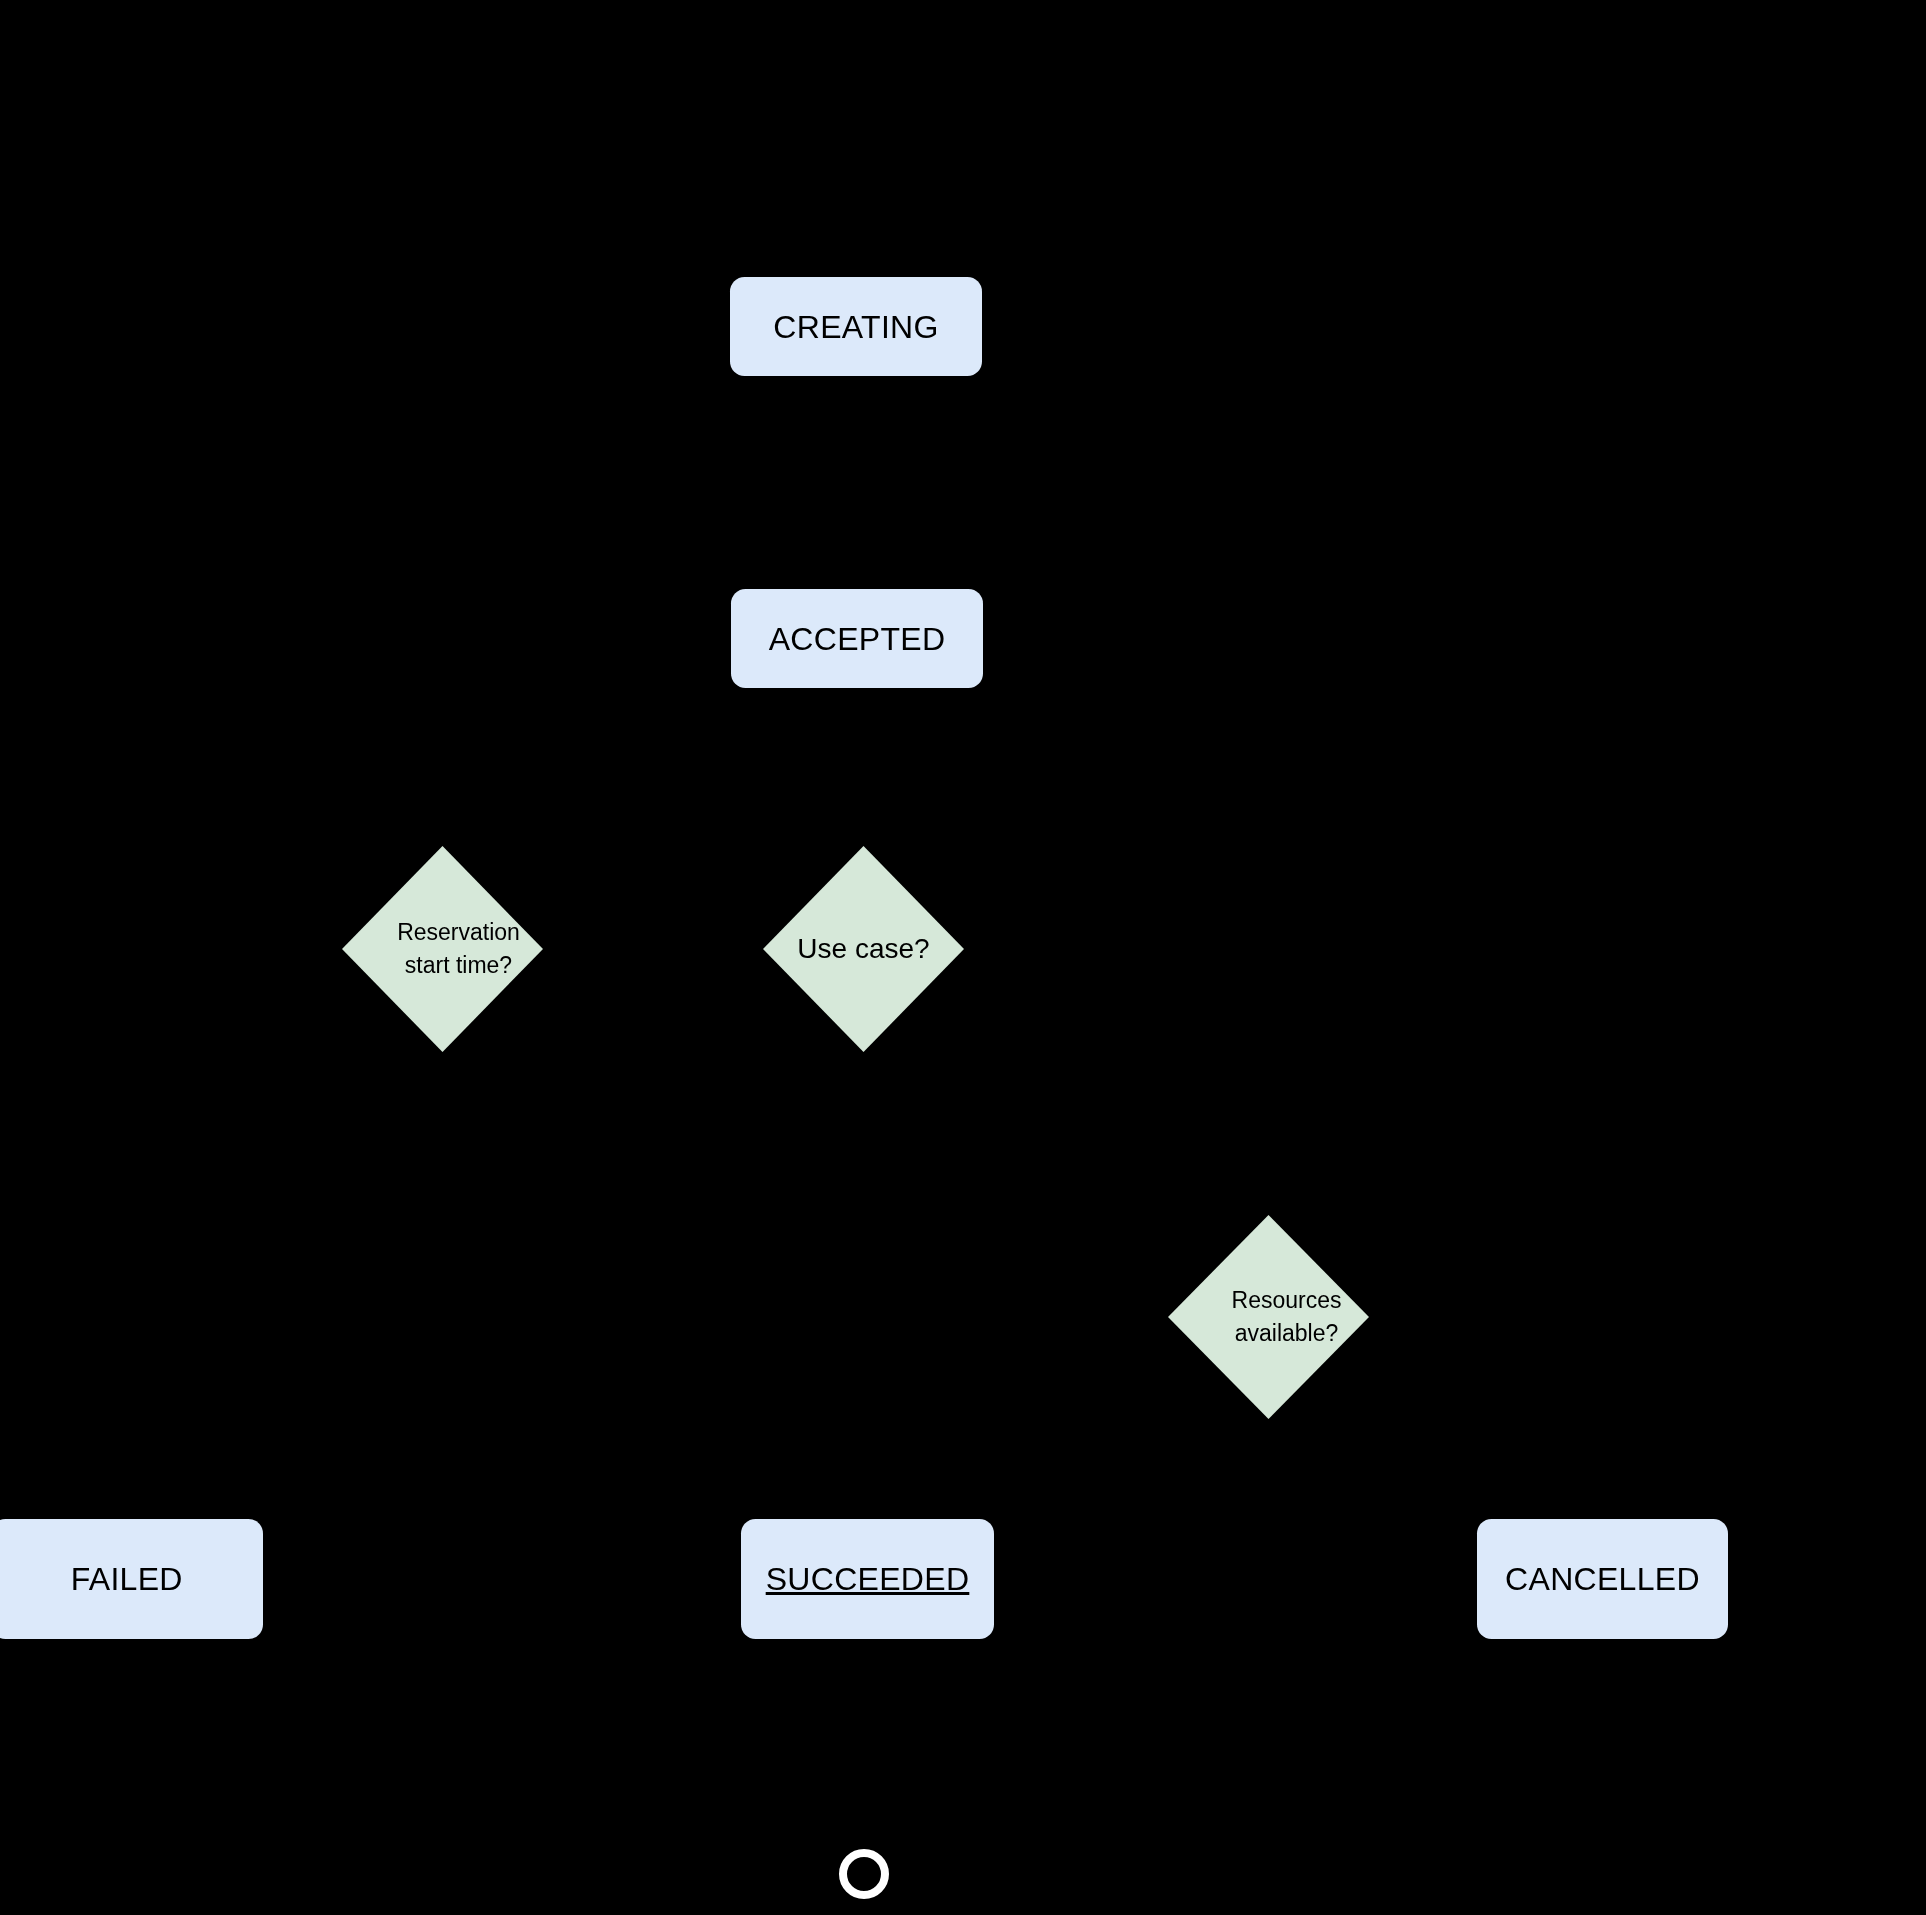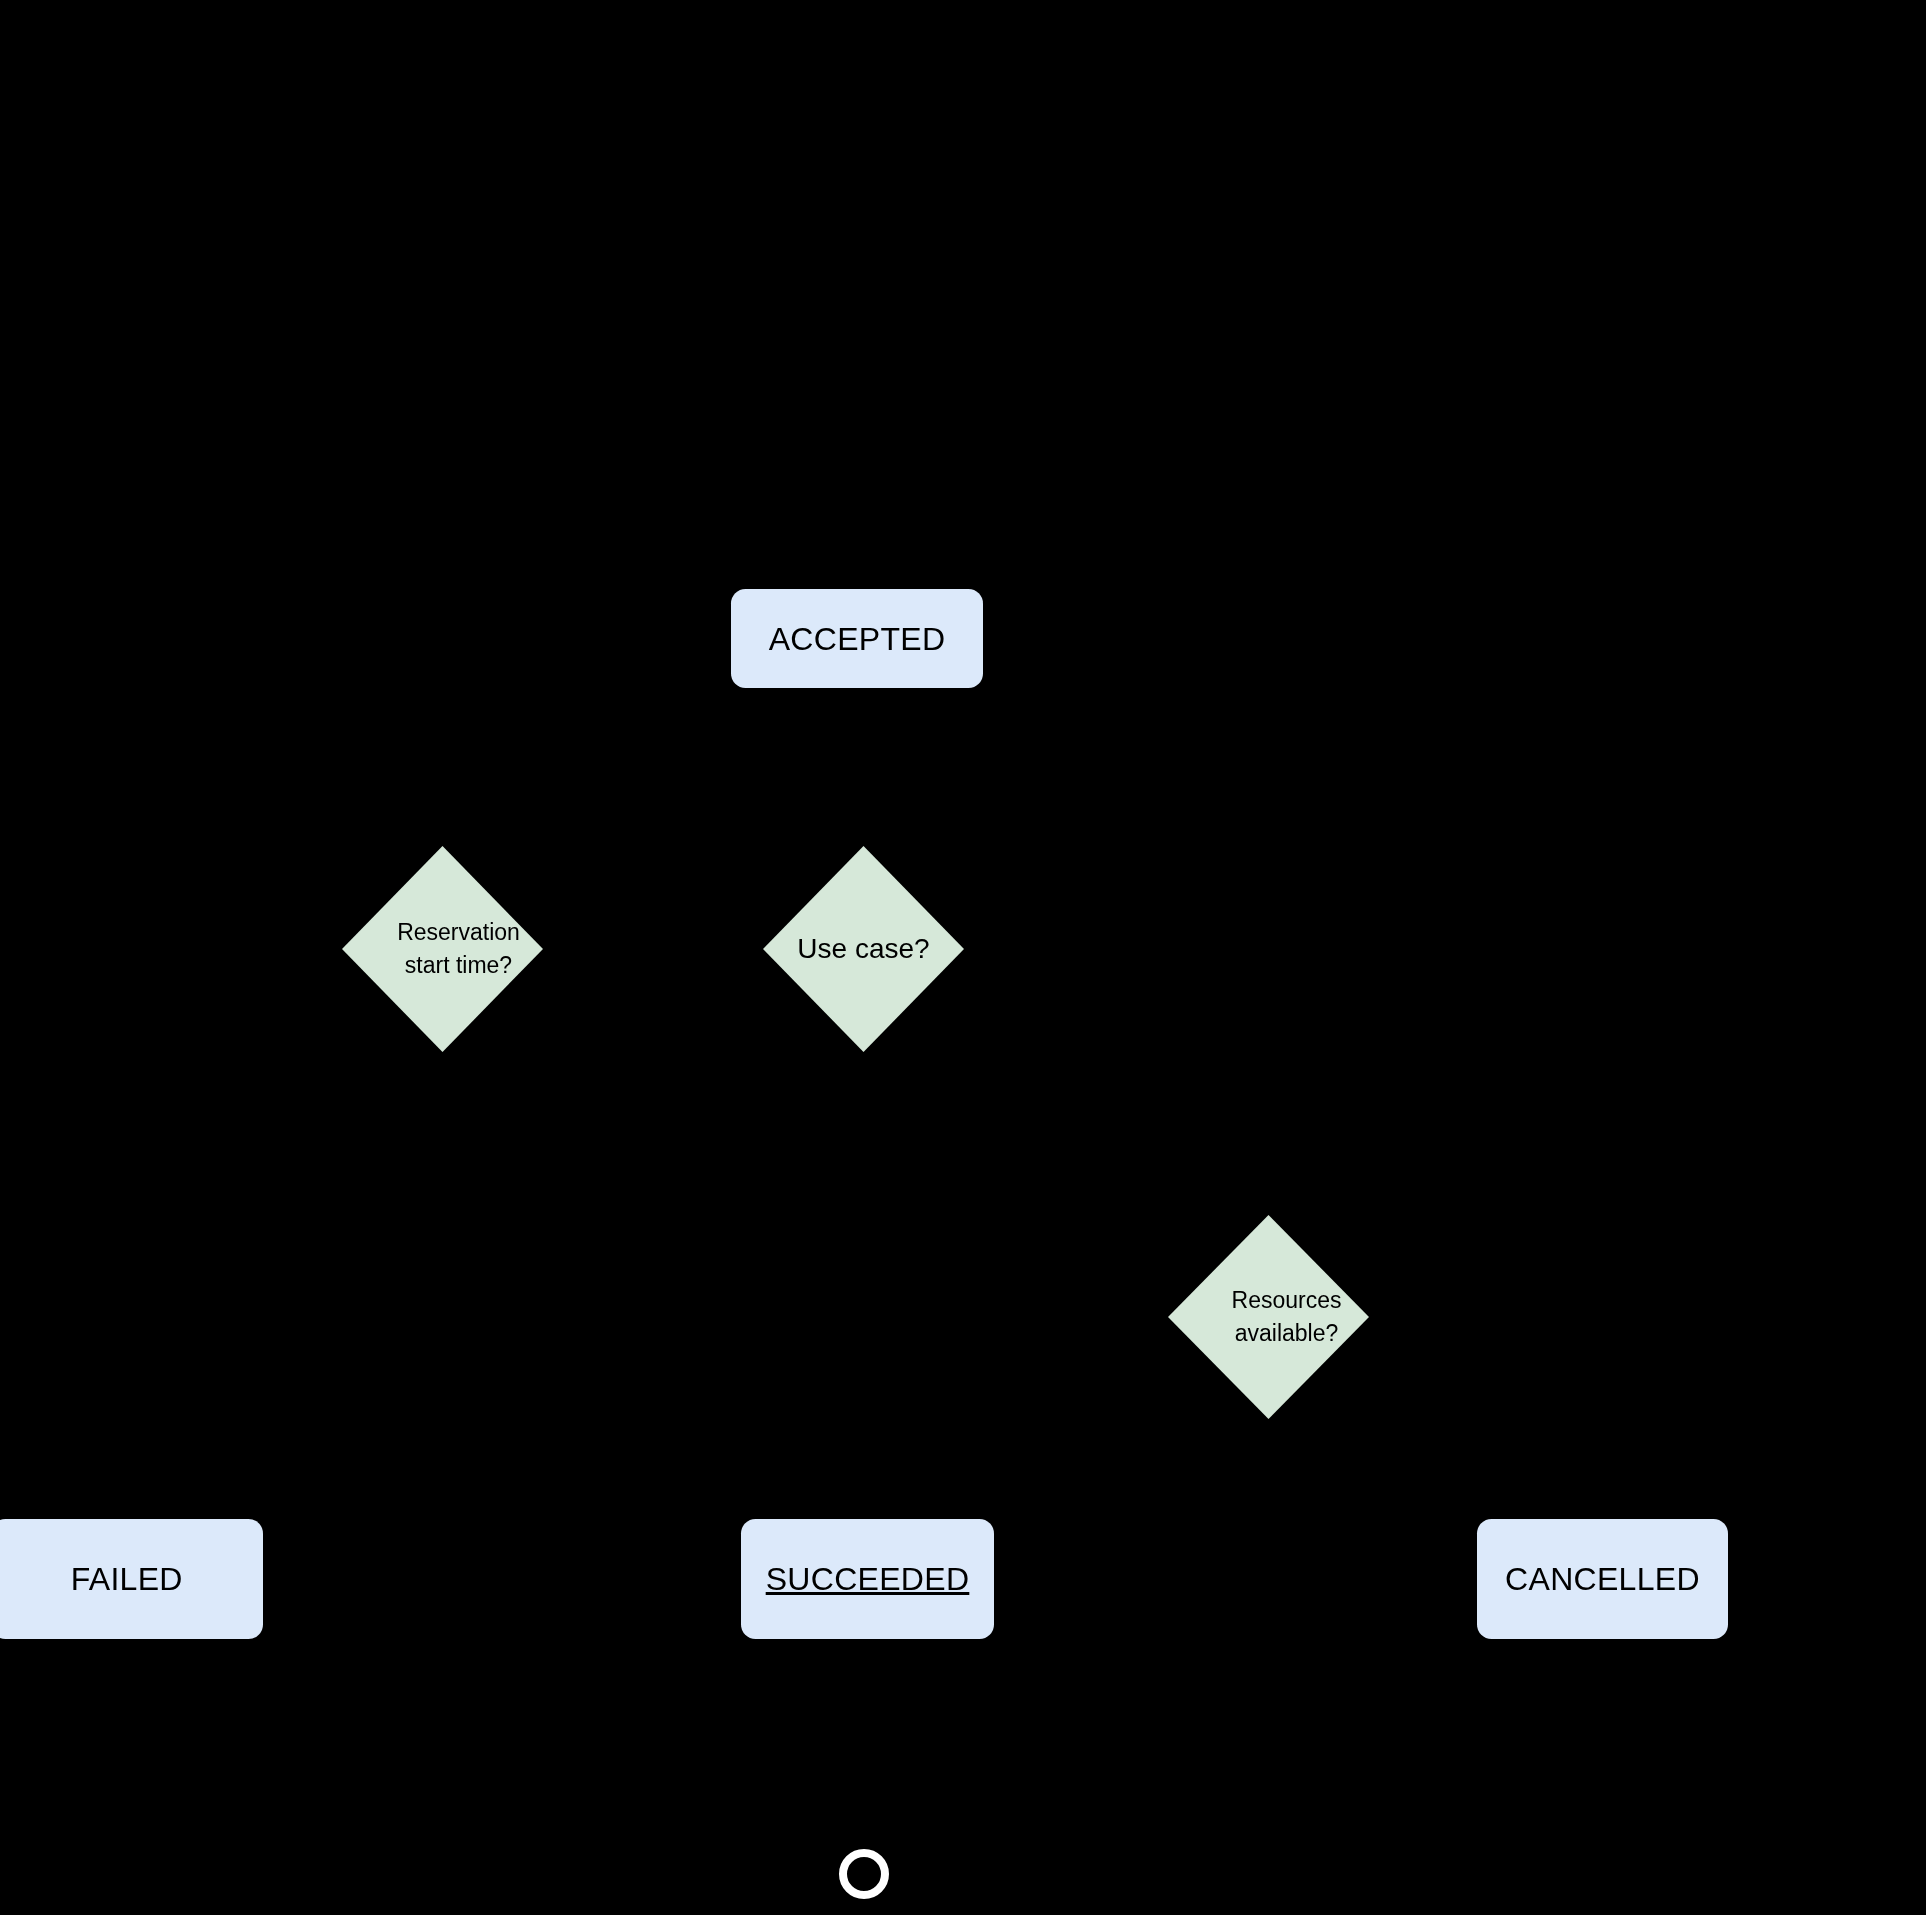--- a/index.html
+++ b/index.html
@@ -94,20 +94,23 @@
       <path d="M1659,1331 L1670,1628"></path>
       <path d="M1659,1331 L1659,1480 L2456,1480 L2456,1623"></path>
       <path d="M2456,2027 L2456,2342"></path>
       <path d="M857,2036 L857,2600 L255,2600 L255,2932"></path>
       <path d="M1670,2036 L1680,2932"></path>
       <path d="M2456,2748 L2456,2860 L3103,2860 L3103,2932"></path>
       <path d="M1680,3175 L1672,3570"></path>
     </g>
   </svg>
 
+  <div class="state-box" style="left:730px; top:277px; width:252px; height:99px; font-size:32px;">
+    <span class="state-label">CREATING</span>
+  </div>
 
   <div class="state-box" style="left:731px; top:589px; width:252px; height:99px; font-size:32px;">
     <span class="state-label">ACCEPTED</span>
   </div>
 
   <div class="decision" style="left:342px; top:846px; width:201px; height:206px;">
     <span class="diamond-shape"></span>
     <span class="decision-label" style="font-size:23px;margin-left:32px;">Reservation
 start time?</span>
   </div>

